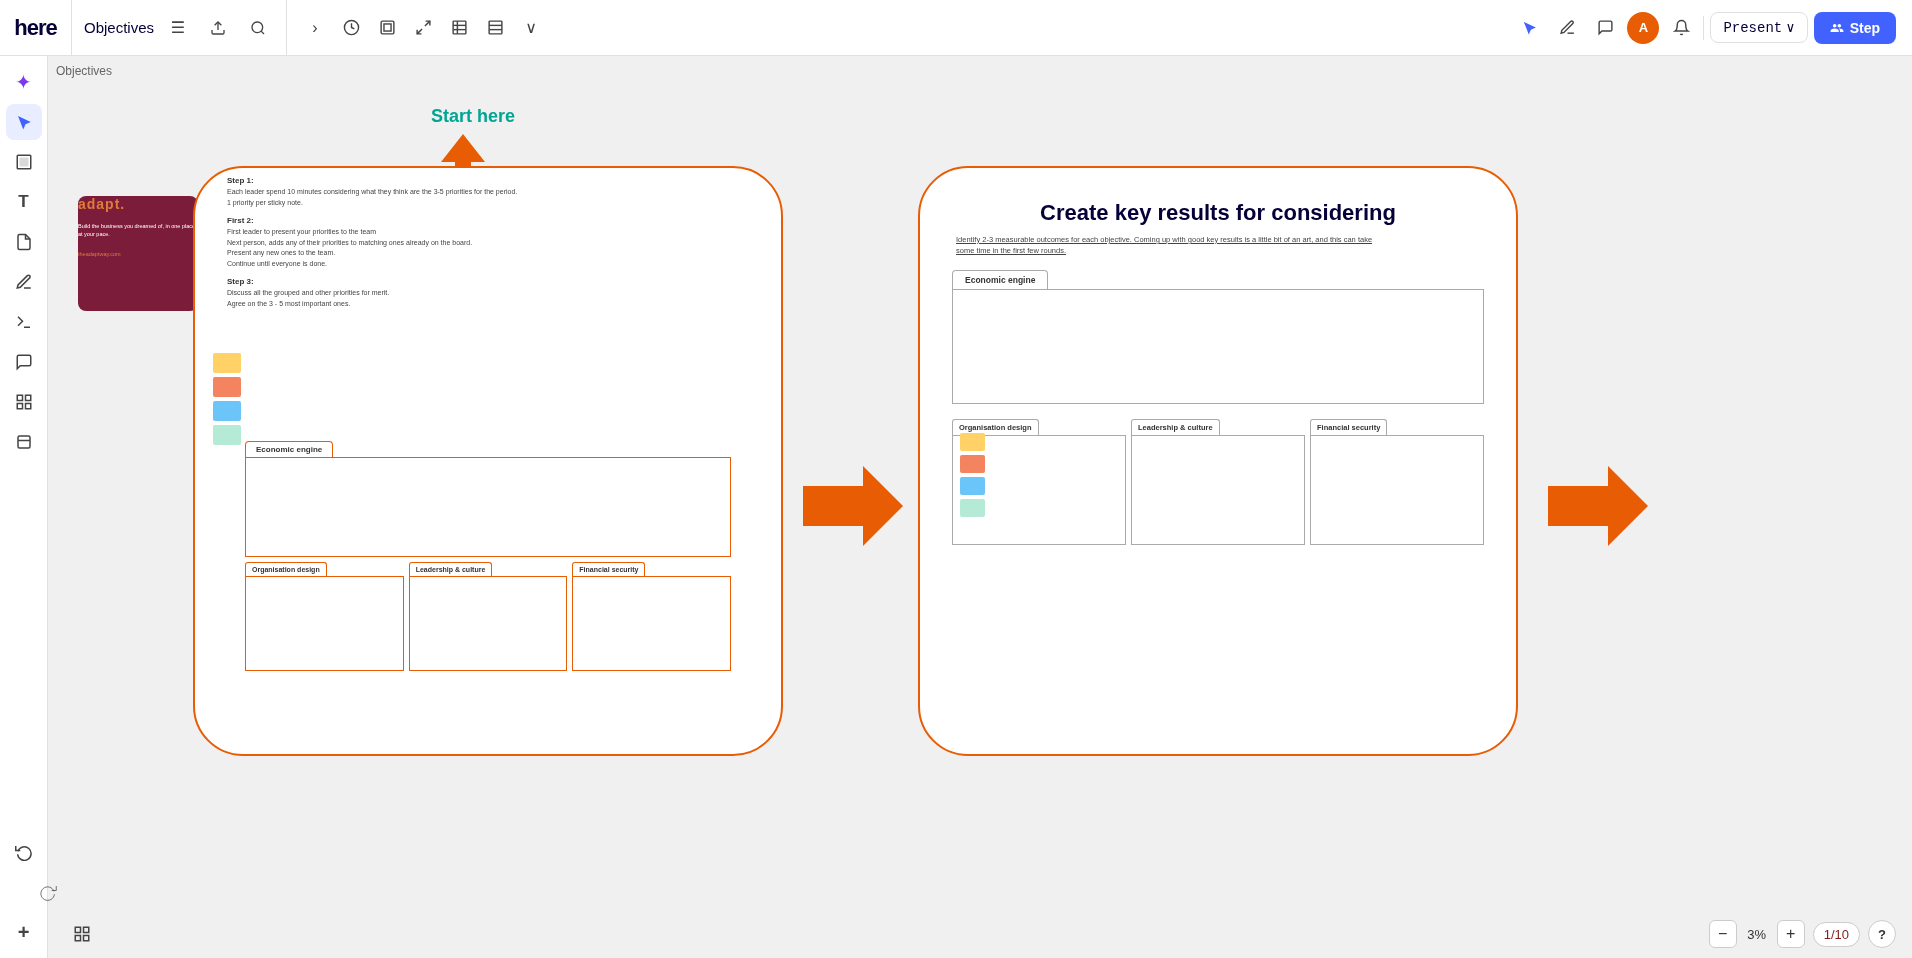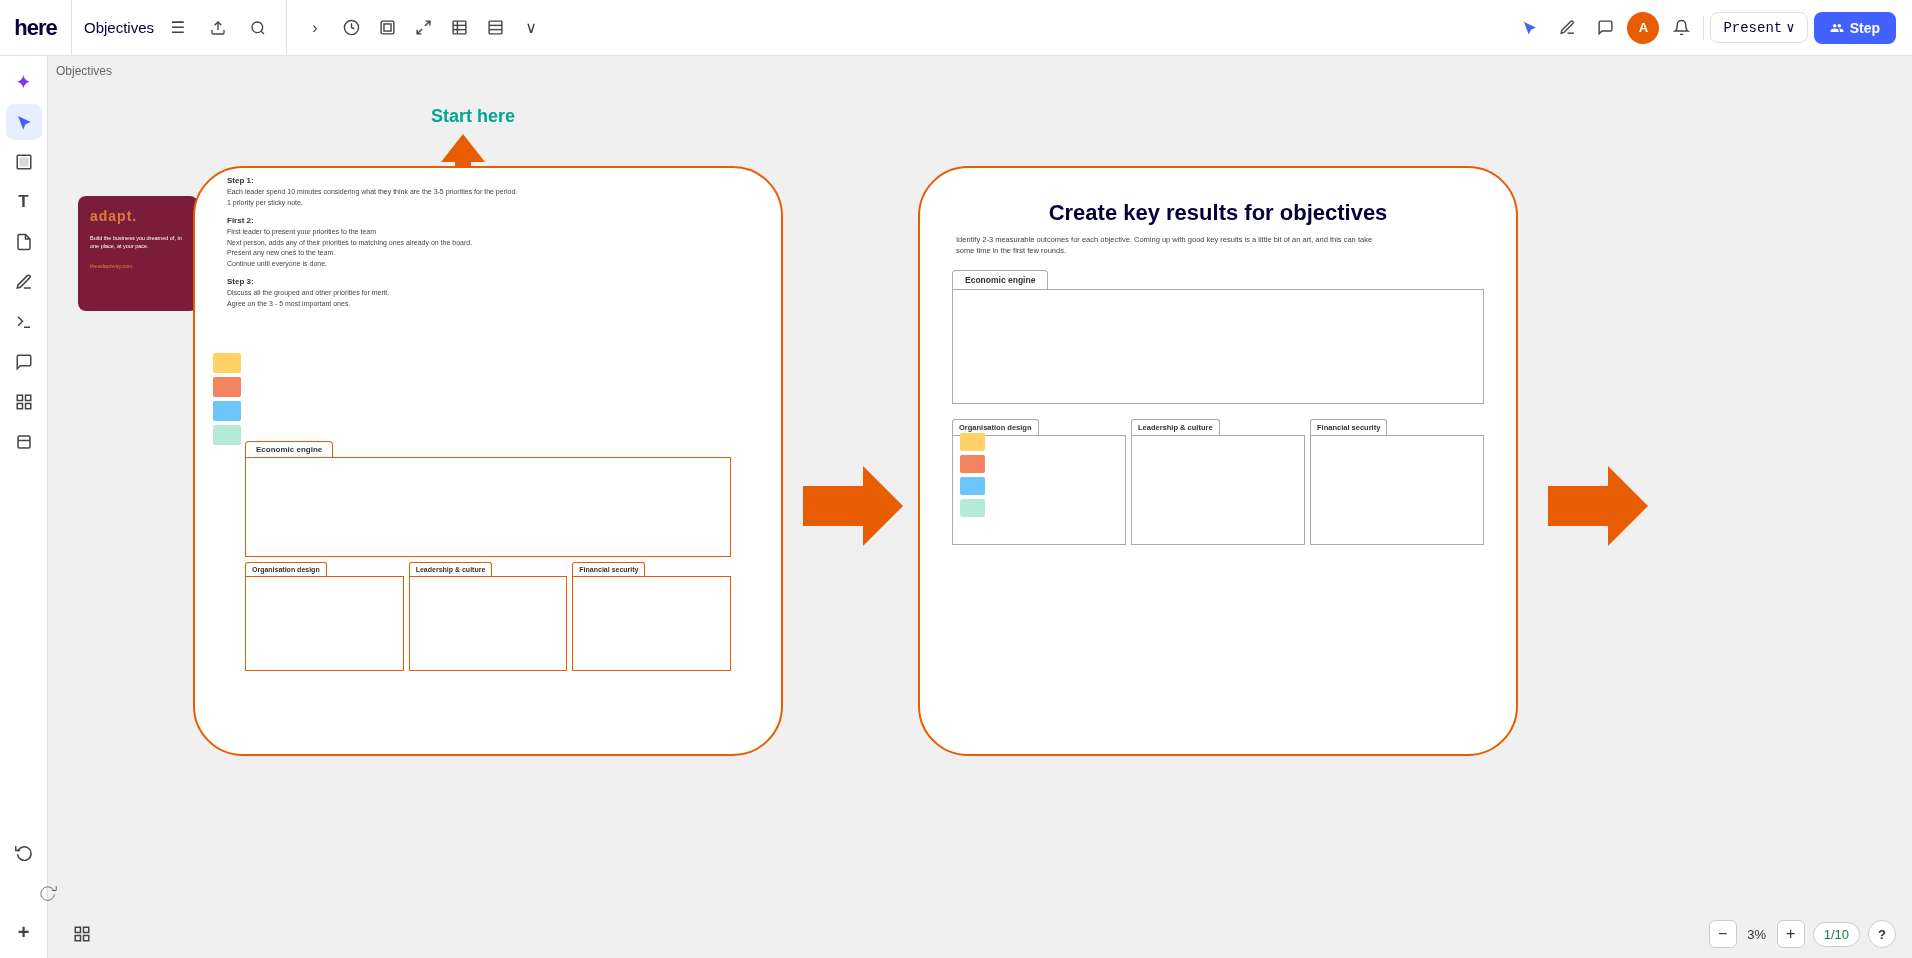--- a/index.html
+++ b/index.html
@@ -90,33 +90,33 @@
     }
     .zoom-controls { display: flex; align-items: center; gap: 4px; }
     .zoom-btn {
       width: 28px; height: 28px; border-radius: 6px; border: 1px solid #ccc;
       background: #fff; cursor: pointer; display: flex; align-items: center; justify-content: center;
       font-size: 16px; color: #333;
     }
     .zoom-label { font-size: 13px; color: #333; min-width: 32px; text-align: center; }
     .page-indicator {
       background: #fff; border: 1px solid #ccc; border-radius: 16px;
-      padding: 4px 10px; font-size: 13px; color: #15803d; cursor: pointer;
+      padding: 4px 10px; font-size: 13px; color: #7f1d1d; cursor: pointer;
     }
     .help-btn {
       width: 28px; height: 28px; border-radius: 50%; border: 1px solid #ccc;
       background: #fff; cursor: pointer; display: flex; align-items: center; justify-content: center;
       font-size: 13px; color: #333; font-weight: 600;
     }
 
     
     .adapt-card {
       position: absolute; top: 120px; left: 0;
       width: 120px; height: 115px; background: #7b1c3a;
-      border-radius: 8px; padding: 12px;
+      border-radius: 8px; 
       display: flex; flex-direction: column; gap: 6px;
     }
 
     
     .start-here {
       position: absolute; top: 45px; left: 330px;
       font-size: 18px; font-weight: 700; color: #00a693;
       text-align: center; width: 120px;
     }
 
@@ -141,21 +141,21 @@
       width: 600px; height: 590px;
       border: 2px solid #e85d04; border-radius: 50px;
       background: #fff;
     }
     .keyresults-title {
       text-align: center; font-size: 22px; font-weight: 800; color: #050038;
       margin-top: 32px; margin-bottom: 8px; padding: 0 40px;
     }
     .keyresults-desc {
       font-size: 7.5px; color: #444; line-height: 1.5; text-align: left;
-      padding: 0 36px; margin-bottom: 12px;
+      padding: 0 36px; margin-bottom: 12px; text-decoration: underline;
     }
   </style>
 </head>
 <body>
 
 <div id="top-toolbar">
   <div class="toolbar-logo">
     <span class="miro-logo">here</span>
   </div>
   <div class="toolbar-title-section">
@@ -390,21 +390,21 @@
     </div>
   </div>
 
   <div style="position:absolute;top:410px;left:755px;">
     <svg width="100" height="80" viewBox="0 0 100 80">
       <polygon points="0,20 60,20 60,0 100,40 60,80 60,60 0,60" fill="#e85d04"></polygon>
     </svg>
   </div>
 
   <div class="keyresults-frame">
-    <div class="keyresults-title">Create key results for objectives</div>
+    <div class="keyresults-title">Create key results for considering</div>
     <div class="keyresults-desc" style="white-space:pre-line;">Identify 2-3 measurable outcomes for each objective. Coming up with good key results is a little bit of an art, and this can take
 some time in the first few rounds.</div>
 
     <div style="padding:0 32px;">
       <div style="display:inline-block;padding:4px 12px;border:1px solid #aaa;border-bottom:none;border-radius:4px 4px 0 0;font-size:8.5px;font-weight:700;color:#333;background:#fff;">Economic engine</div>
       <div style="border:1px solid #aaa;height:115px;background:#fff;"></div>
     </div>
 
     <div style="position:absolute;top:265px;left:40px;display:flex;flex-direction:column;gap:4px;">
       <div style="width:25px;height:18px;background:#ffd166;border-radius:2px;"></div>

